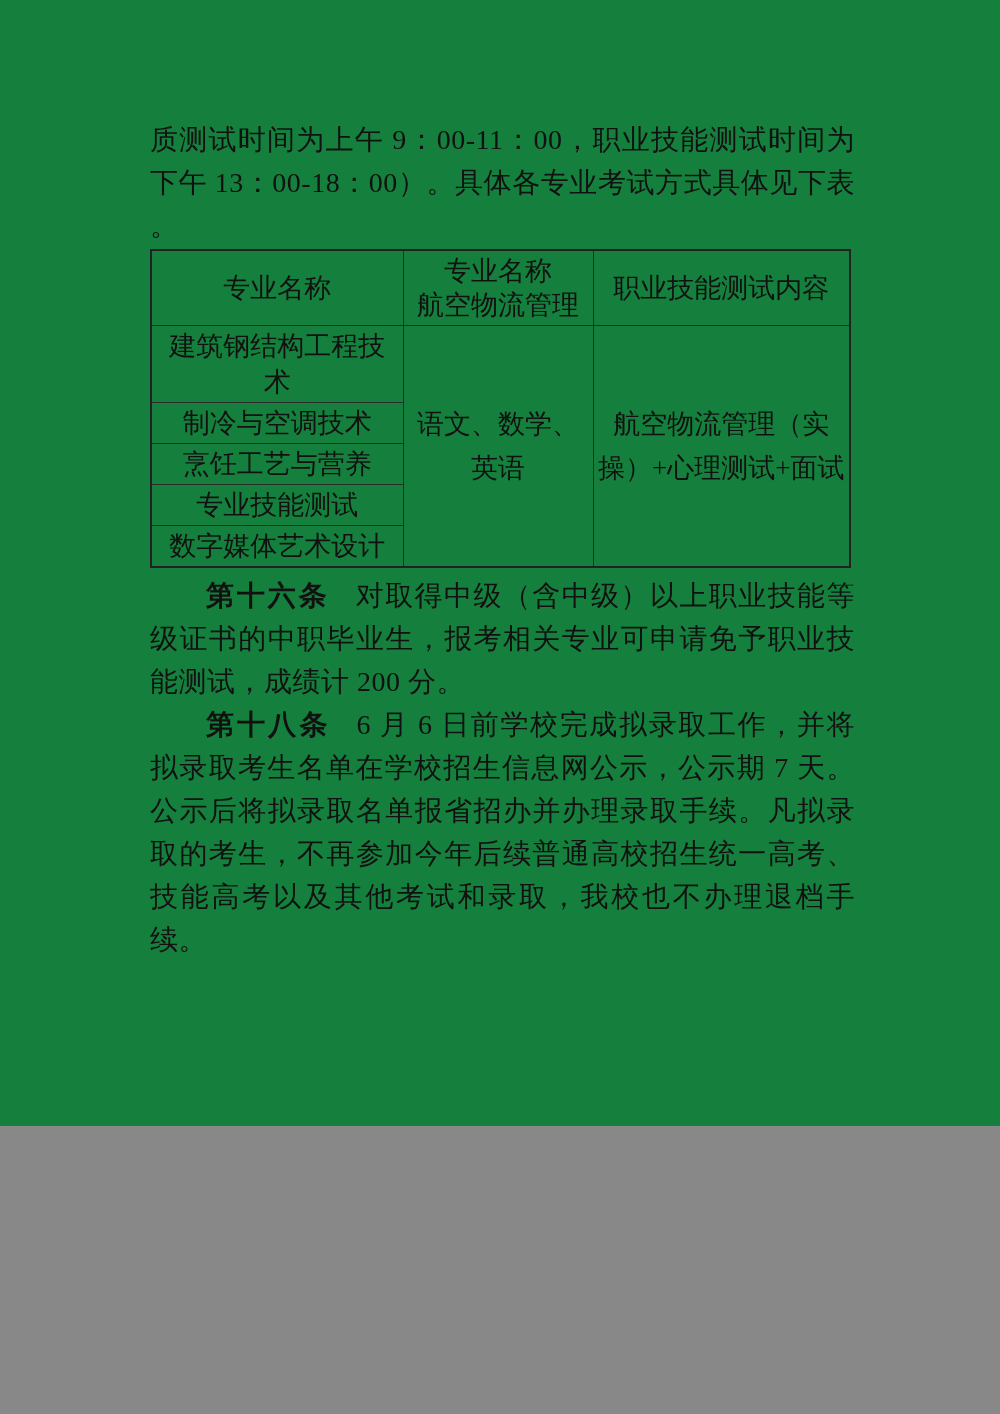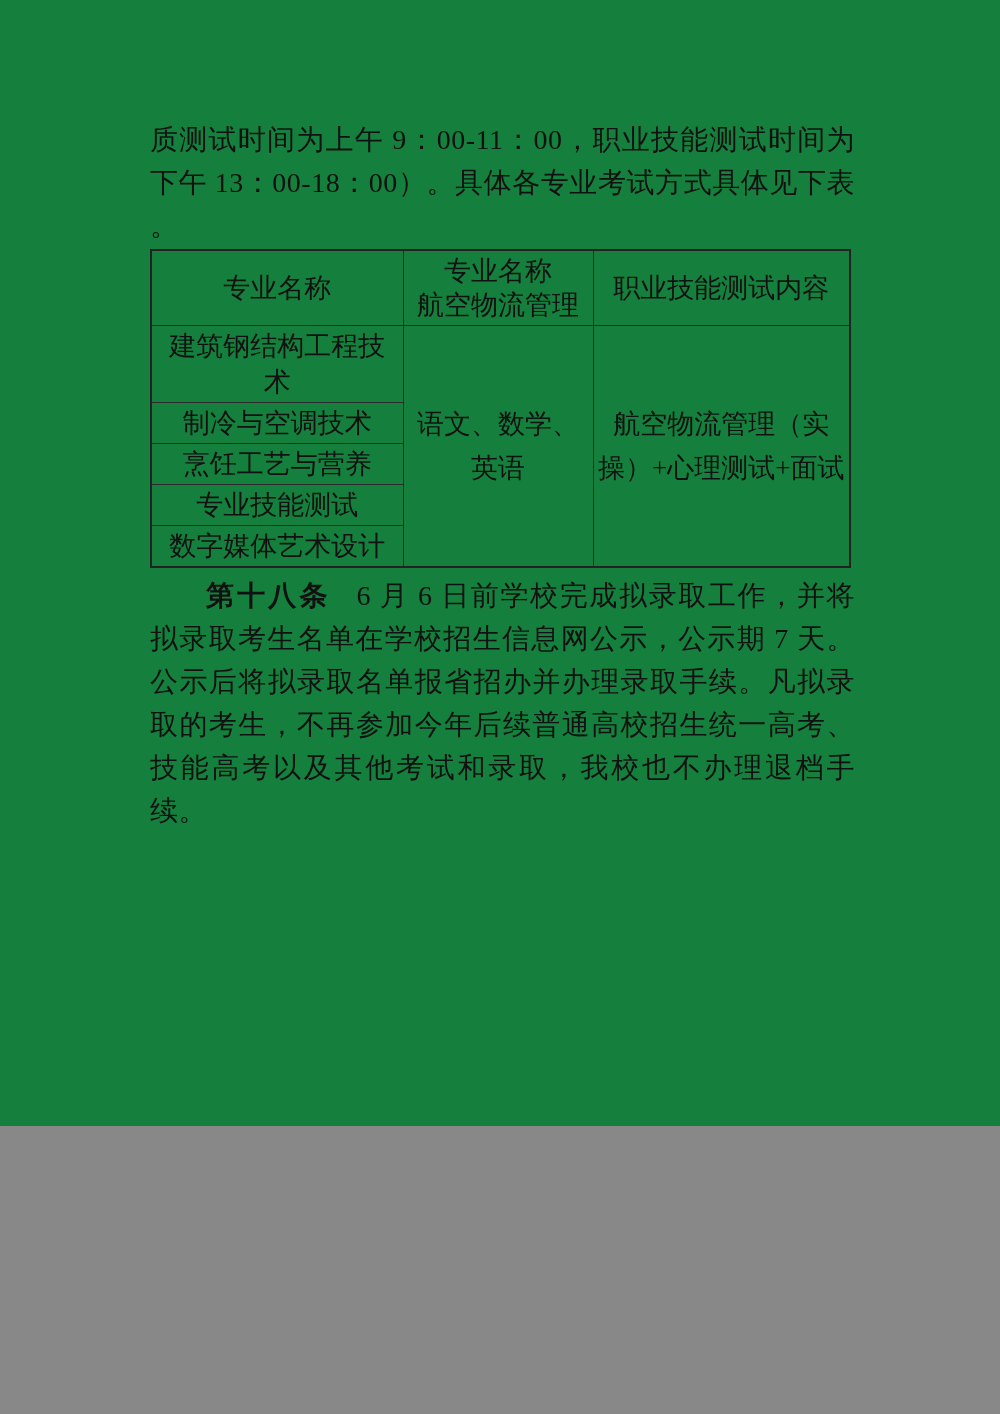--- a/index.html
+++ b/index.html
@@ -115,19 +115,22 @@
     <tr>
       <td class="major-cell">专业技能测试</td>
     </tr>
     <tr>
       <td class="major-cell">数字媒体艺术设计</td>
     </tr>
   </tbody>
     </table>
 
 
+  <p class="body-text article">
+    <span class="term">第十六条</span><span>对取得中级（含中级）以上职业技能等级证书的中职毕业生，报考相关专业可申请免予职业技能测试，成绩计 200 分。</span>
+  </p>
 
 
   <p class="body-text article">
     <span class="term small-gap">第十八条</span><span>6 月 6 日前学校完成拟录取工作，并将拟录取考生名单在学校招生信息网公示，公示期 7 天。公示后将拟录取名单报省招办并办理录取手续。凡拟录取的考生，不再参加今年后续普通高校招生统一高考、技能高考以及其他考试和录取，我校也不办理退档手续。</span>
   </p>
 
 </div>
 
 </body></html>

